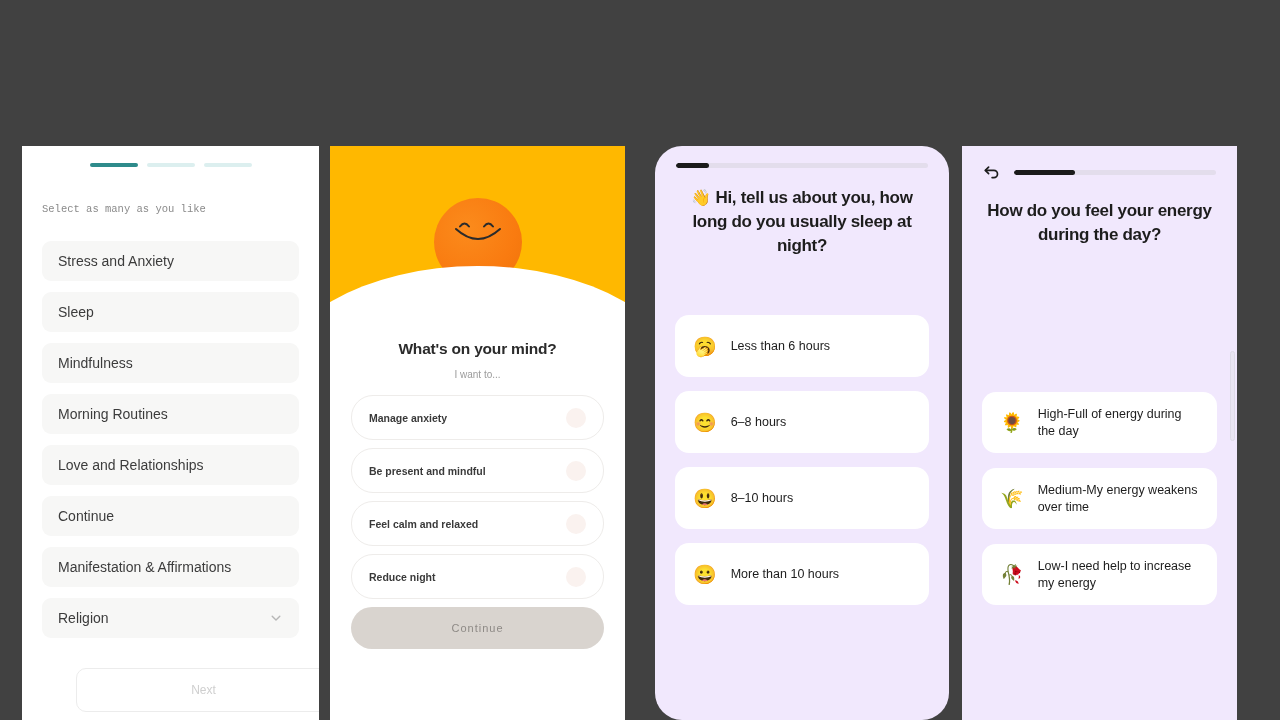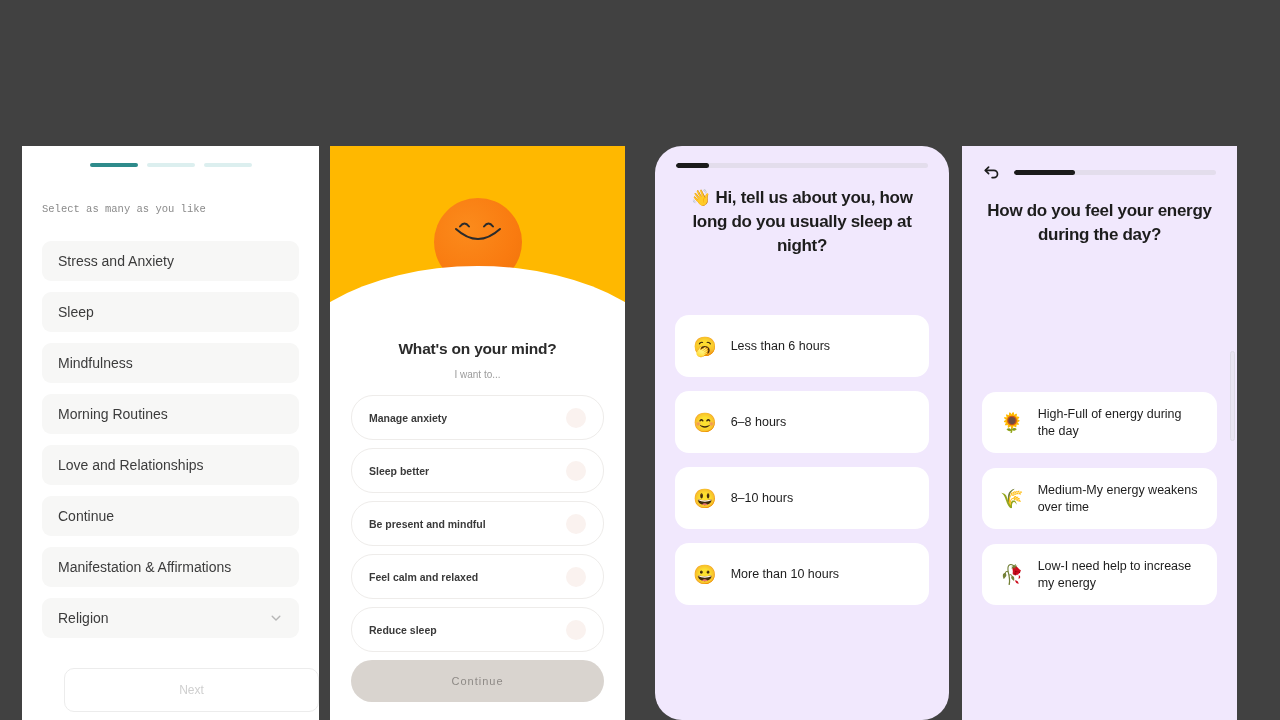--- a/index.html
+++ b/index.html
@@ -69,21 +69,21 @@
   }
   .p1-item .lbl { flex: 1; }
   .chev {
     width: 14px; height: 14px;
     display: block;
   }
   .chev svg { display: block; }
 
   .next-btn {
     position: absolute;
-    left: 42px;
+    left: 54px;
     top: 522px;
     width: 255px;
     height: 44px;
     border-radius: 10px;
     border: 1px solid #ececec;
     background: #fff;
     display: flex;
     align-items: center;
     justify-content: center;
     font-size: 12px;
@@ -317,33 +317,29 @@
 
     <div class="p2-title">What's on your mind?</div>
     <div class="p2-sub">I want to...</div>
 
     <div class="p2-list">
       <div class="p2-item">
         <span class="lbl">Manage anxiety</span>
         <span class="radio"></span>
       </div>
       <div class="p2-item">
-        <span class="lbl">Sleep better</span>
-        <span class="radio"></span>
-      </div>
-      <div class="p2-item">
         <span class="lbl">Be present and mindful</span>
         <span class="radio"></span>
       </div>
       <div class="p2-item">
         <span class="lbl">Feel calm and relaxed</span>
         <span class="radio"></span>
       </div>
       <div class="p2-item">
-        <span class="lbl">Reduce sleep</span>
+        <span class="lbl">Reduce night</span>
         <span class="radio"></span>
       </div>
     </div>
 
     <div class="continue-btn">
       <span>Continue</span>
     </div>
   </div>
 
   <div class="panel lav" id="panel3">

